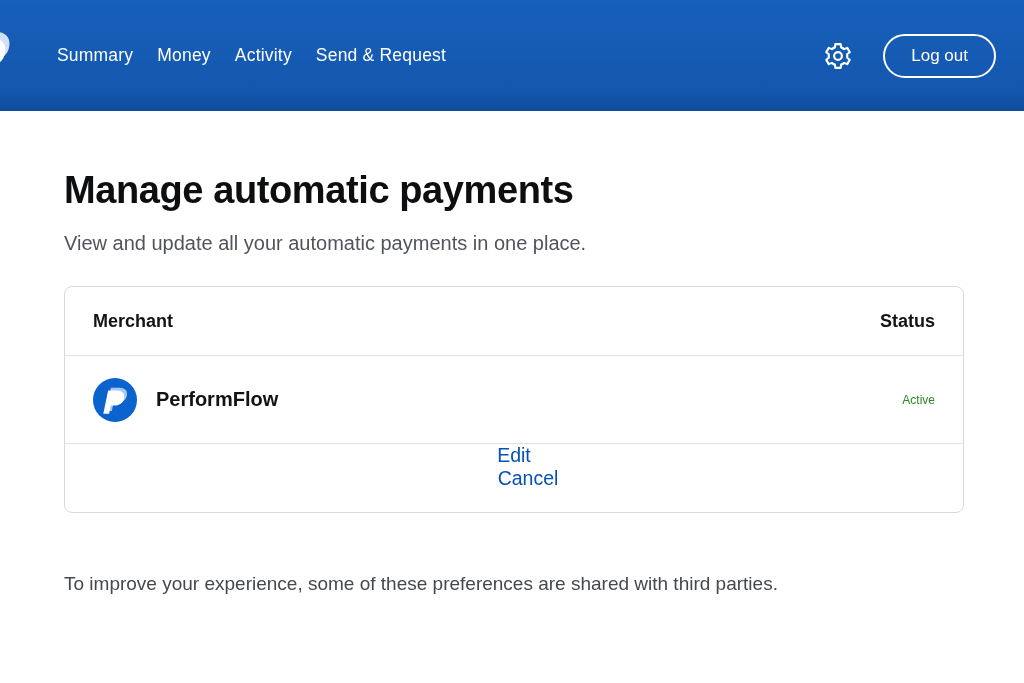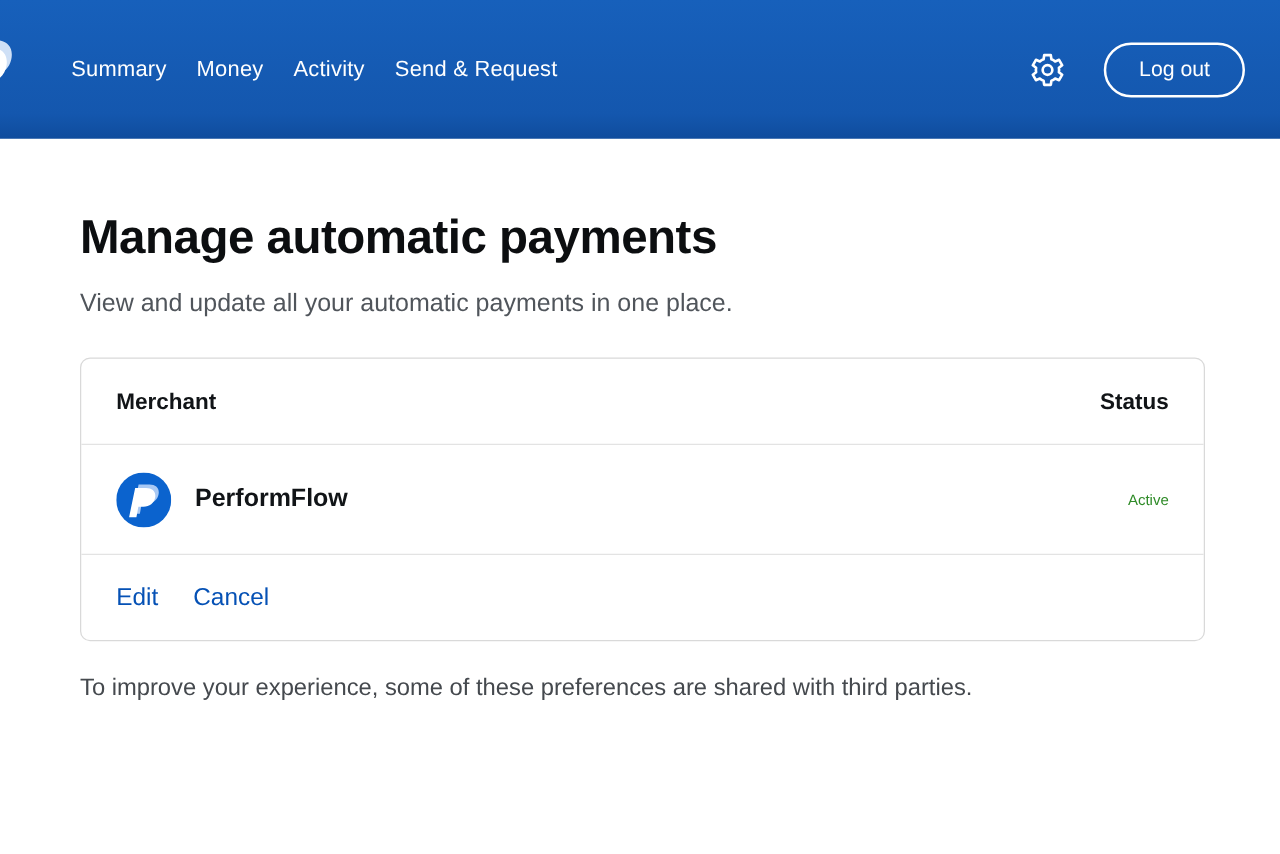--- a/index.html
+++ b/index.html
@@ -97,21 +97,21 @@
     text-align: right;
   }
   .row {
     display: flex;
     align-items: center;
     padding: 0 28px;
   }
   .row + .row { border-top: 1px solid #e3e3e3; }
   .header-row { height: 68px; }
   .merchant-row { height: 88px; }
-  .actions-row { height: 69px; }
+  .actions-row { height: 69px; flex-direction: column; }
   .cell-merchant { flex: 1; display: flex; align-items: center; }
   .cell-status { width: 190px; }
   .col-header {
     font-size: 18px;
     font-weight: 600;
     color: #111417;
   }
   .merchant-icon {
     width: 44px;
     height: 44px;
@@ -132,21 +132,21 @@
   .action-link {
     font-size: 19.5px;
     font-weight: 500;
     color: #0551b5;
     text-decoration: none;
     cursor: pointer;
   }
   .action-link + .action-link { margin-left: 28px; }
 
   .footer-note {
-    margin-top: 27px;
+    margin-top: 60px;
     font-size: 19px;
     font-weight: 400;
     color: #45494e;
   }
 </style>
 </head>
 <body>
 
 <header class="navbar">
   <div class="brand">

